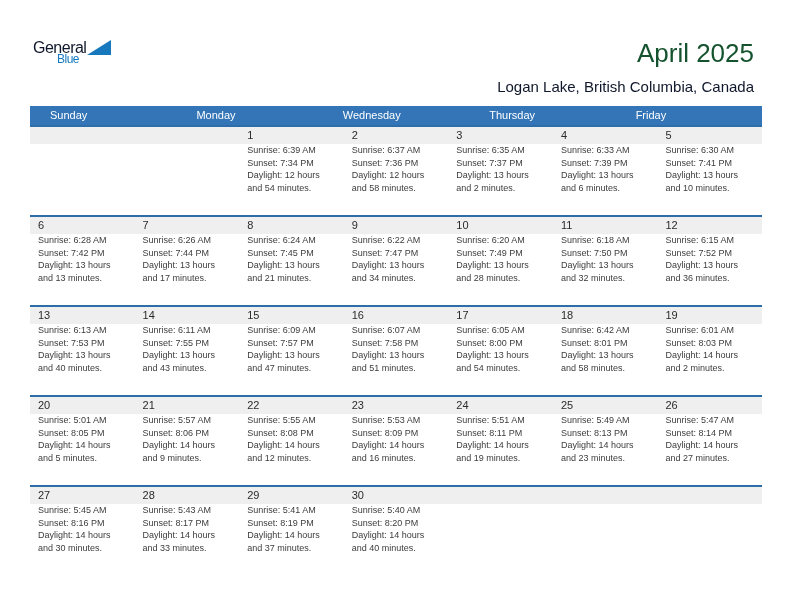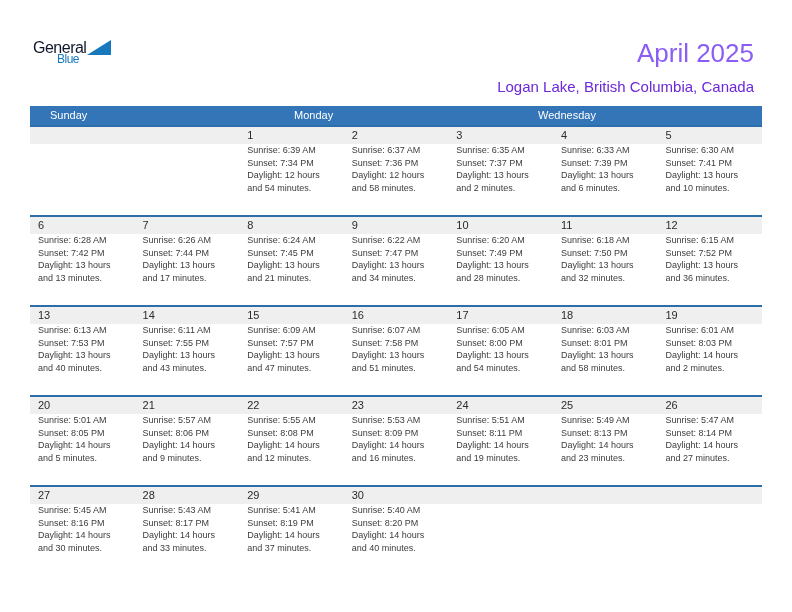--- a/index.html
+++ b/index.html
@@ -45,27 +45,27 @@
 
   .title-block {
     position: absolute;
     top: 38px;
     right: 38px;
     text-align: right;
   }
   .cal-title {
     font-size: 26px;
     font-weight: normal;
-    color: #8b5cf6;
+    color: #14532d;
   }
   .cal-location {
     margin-top: 9px;
     font-size: 15px;
     font-weight: normal;
-    color: #6d28d9;
+    color: #0f172a;
   }
 
   
   .cal {
     position: absolute;
     left: 30px;
     top: 106px;
     width: 732px;
   }
   .cal-head {
@@ -122,20 +122,22 @@
 <div class="title-block">
   <div class="cal-title">April 2025</div>
   <div class="cal-location">Logan Lake, British Columbia, Canada</div>
 </div>
 
 <div class="cal">
   <div class="cal-head">
       <div class="weekday">Sunday</div>
       <div class="weekday">Monday</div>
       <div class="weekday">Wednesday</div>
+      <div class="weekday">Thursday</div>
+      <div class="weekday">Friday</div>
     </div>
   <div>
       <div class="week-row">
         <div class="day-cell">
           <div class="day-number"></div>
           <div class="day-details"></div>
         </div>
         <div class="day-cell">
           <div class="day-number"></div>
           <div class="day-details"></div>
@@ -293,21 +295,21 @@
           <div class="day-details">
             <div class="detail-line">Sunrise: 6:05 AM</div>
             <div class="detail-line">Sunset: 8:00 PM</div>
             <div class="detail-line">Daylight: 13 hours</div>
             <div class="detail-line">and 54 minutes.</div>
           </div>
         </div>
         <div class="day-cell">
           <div class="day-number">18</div>
           <div class="day-details">
-            <div class="detail-line">Sunrise: 6:03 AM</div>
+            <div class="detail-line">Sunrise: 6:42 AM</div>
             <div class="detail-line">Sunset: 8:01 PM</div>
             <div class="detail-line">Daylight: 13 hours</div>
             <div class="detail-line">and 58 minutes.</div>
           </div>
         </div>
         <div class="day-cell">
           <div class="day-number">19</div>
           <div class="day-details">
             <div class="detail-line">Sunrise: 6:01 AM</div>
             <div class="detail-line">Sunset: 8:03 PM</div>

